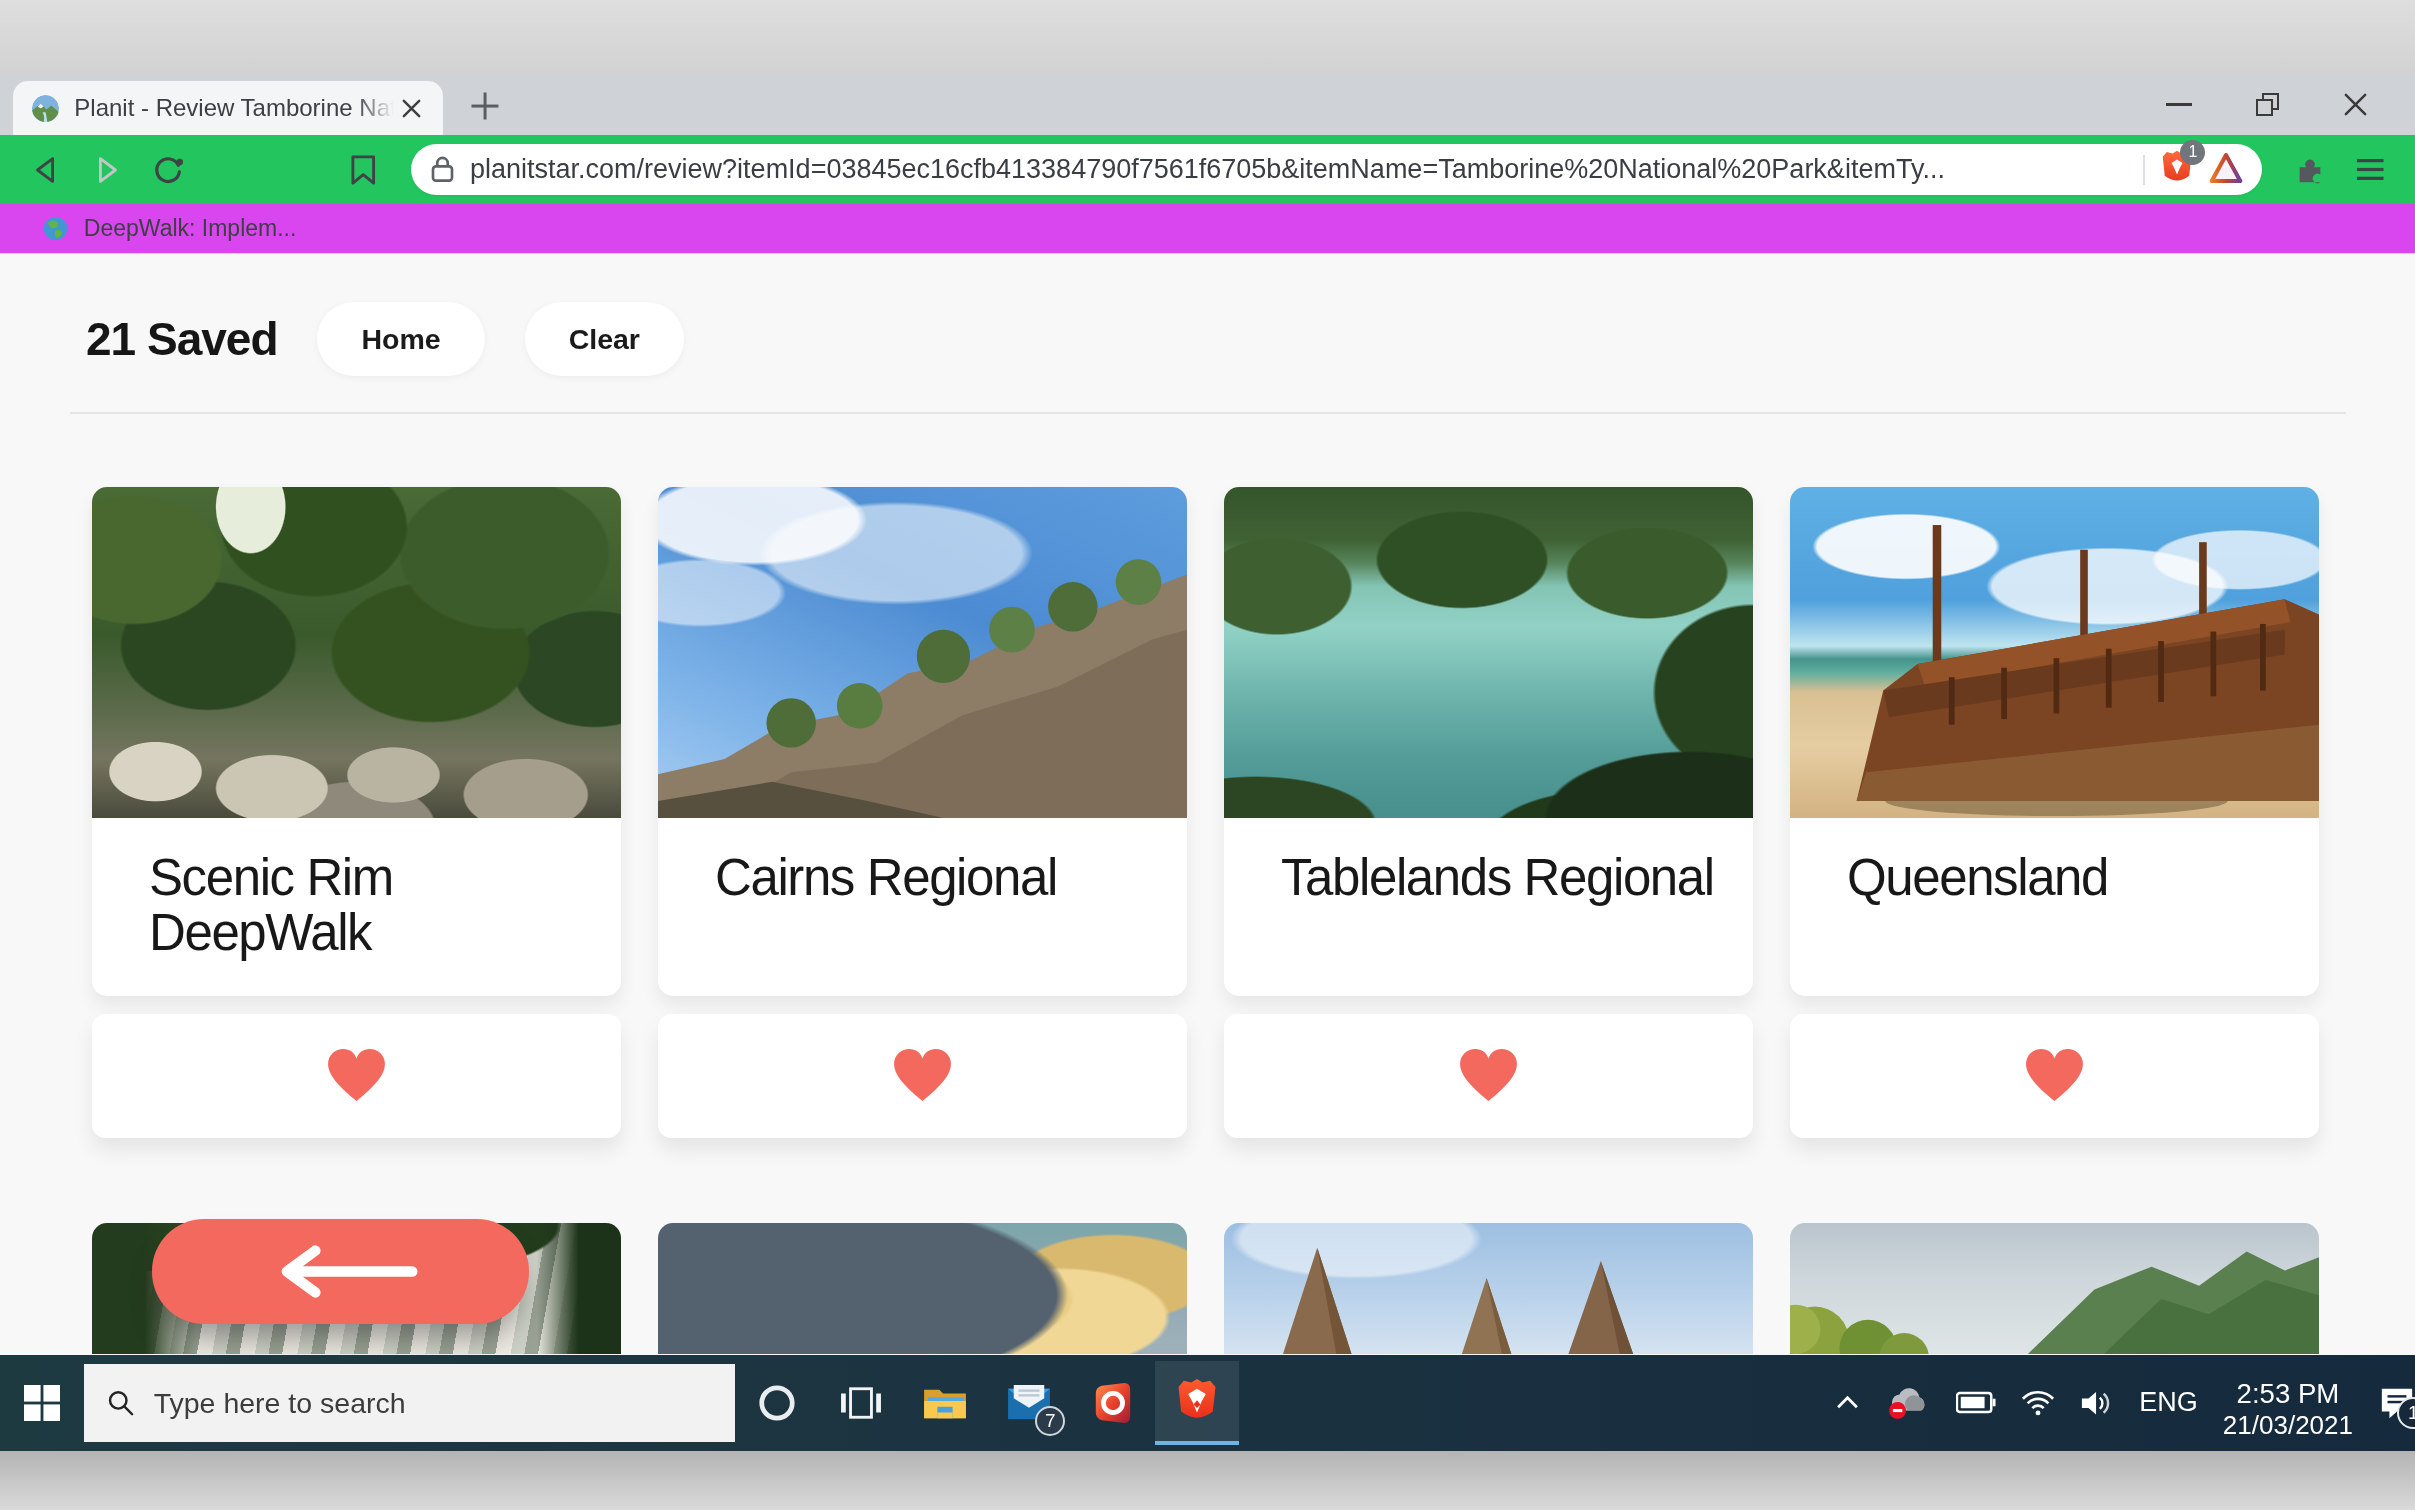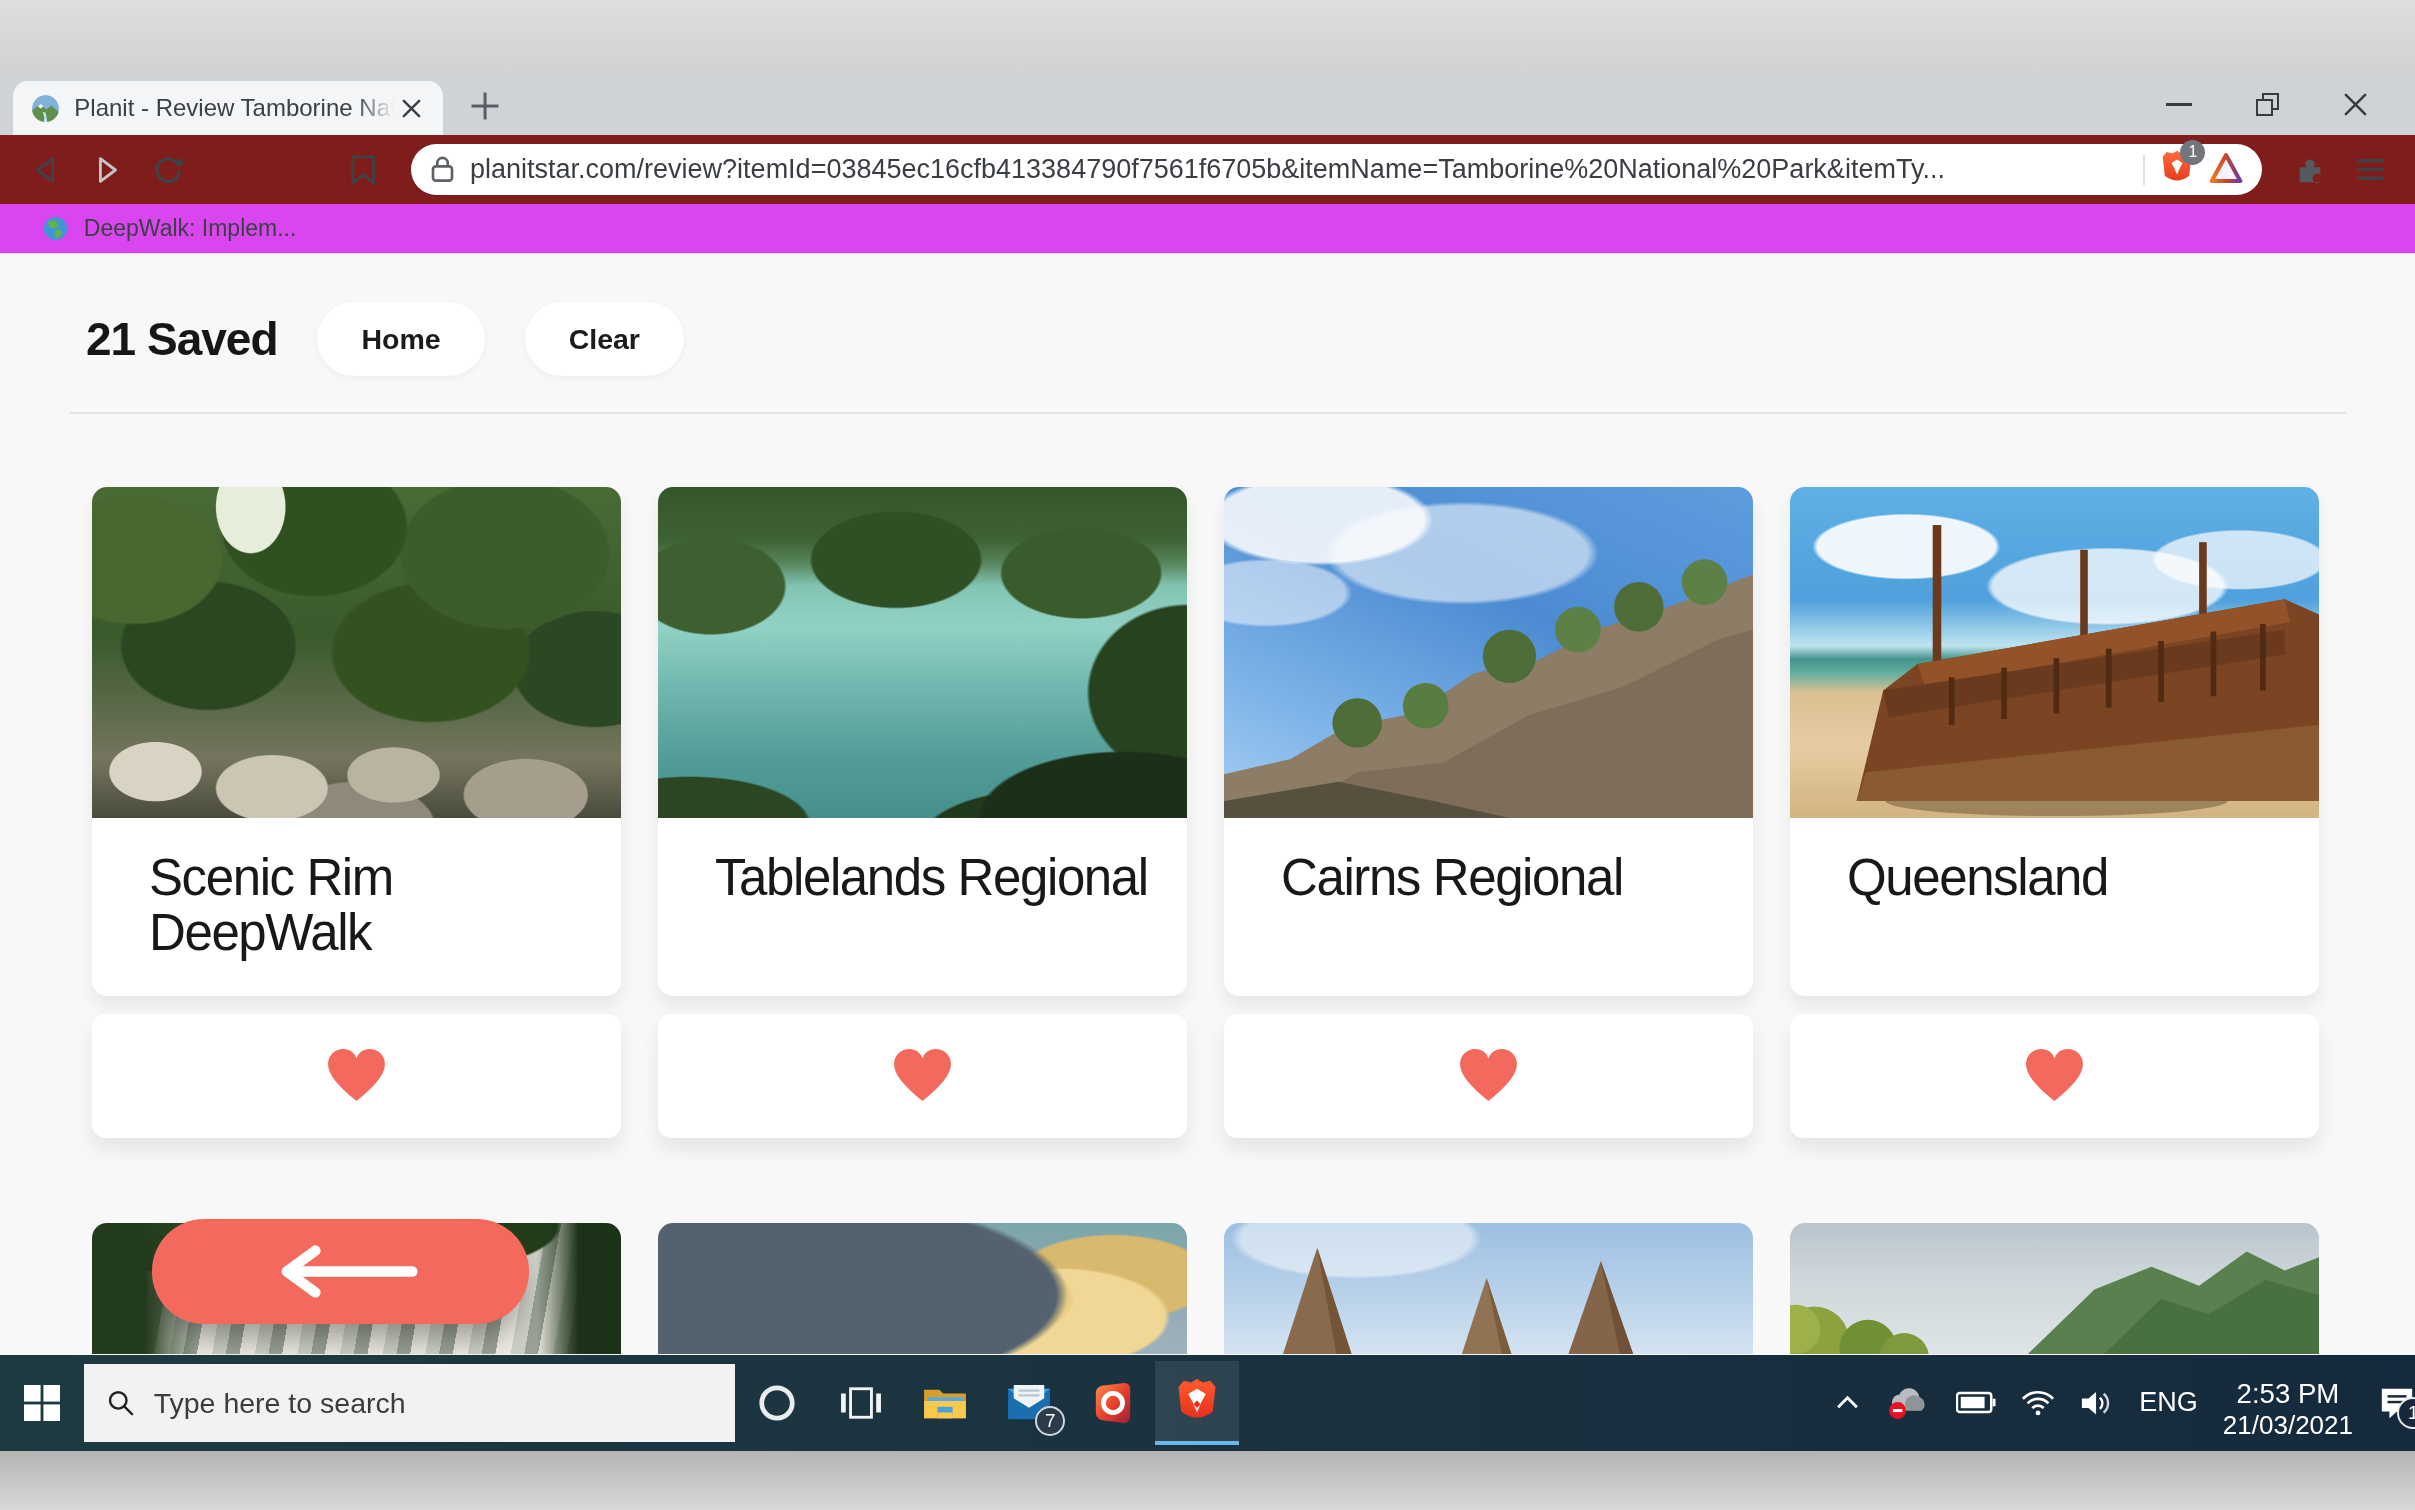--- a/index.html
+++ b/index.html
@@ -24,21 +24,21 @@
   .newtab-btn::before { width:27px; height:2.9px; transform:translate(-50%,-50%); }
   .newtab-btn::after { width:2.9px; height:27px; transform:translate(-50%,-50%); }
   .win-controls { position:absolute; right:17px; top:0; height:61px; display:flex; align-items:center; }
   .win-btn { width:88px; height:55px; display:flex; align-items:center; justify-content:center; }
   .glyph-min { width:26px; height:2.9px; background:#3a3a3a; }
   .glyph-restore { position:relative; width:23px; height:23px; }
   .glyph-restore .r-back { position:absolute; right:0; top:0; width:17px; height:17px; border:2.9px solid #3a3a3a; }
   .glyph-restore .r-front { position:absolute; left:0; bottom:0; width:17px; height:17px; border:2.9px solid #3a3a3a; background:#cfd3d8; }
 
   
-  .toolbar { height:69px; background:#7f1d1d; display:flex; align-items:center; padding:0 15px; }
+  .toolbar { height:69px; background:#22c55e; display:flex; align-items:center; padding:0 15px; }
   .tb-icon { width:61px; height:53px; display:flex; align-items:center; justify-content:center; border-radius:50%; flex:0 0 auto; }
   .spacer-140 { width:135px; flex:0 0 auto; }
   .urlbar { flex:1; height:51px; background:#ffffff; border-radius:26px; margin:0 17px; display:flex; align-items:center;
             padding:0 19px; box-shadow:0 1px 1.9px rgba(0,0,0,.06); min-width:0; }
   .url-text { margin-left:15px; font-size:27px; color:#3a3e43; white-space:nowrap; overflow:hidden; text-overflow:ellipsis; flex:1; min-width:0; }
   .url-sep { width:1.9px; height:30px; background:#dcdfe3; margin:0 15px; flex:0 0 auto; }
   .shield-wrap { position:relative; flex:0 0 auto; }
   .shield-badge { position:absolute; top:-9.5px; right:-11.4px; min-width:25px; height:25px; border-radius:12.4px; background:#70767c;
                   color:#fff; font-size:16px; display:flex; align-items:center; justify-content:center; padding:0 3.8px; }
   .ext-triangle { margin-left:15px; flex:0 0 auto; }
@@ -288,46 +288,46 @@
         </div>
         <div class="heart-strip">
           <svg width="61" height="55" viewBox="0 0 64 58">
             <path d="M32 56 C12 40 2 28 2 17 C2 7 10 1 18 1 C25 1 30 5 32 11 C34 5 39 1 46 1 C54 1 62 7 62 17 C62 28 52 40 32 56 Z" fill="#f4695e"></path>
           </svg>
         </div>
       </div>
 
       <div class="col">
         <div class="card-top">
-          <div class="card-img img-tablelands"></div>
-          <div class="card-title">Tablelands Regional</div>
-        </div>
-        <div class="heart-strip">
-          <svg width="61" height="55" viewBox="0 0 64 58">
-            <path d="M32 56 C12 40 2 28 2 17 C2 7 10 1 18 1 C25 1 30 5 32 11 C34 5 39 1 46 1 C54 1 62 7 62 17 C62 28 52 40 32 56 Z" fill="#f4695e"></path>
-          </svg>
-        </div>
-      </div>
-
-      <div class="col">
-        <div class="card-top">
           <div class="card-img img-cairns">
             <svg viewBox="0 0 556 348" preserveAspectRatio="none">
               <polygon points="0,348 0,302 70,286 128,252 200,238 262,196 330,182 396,148 462,128 556,92 556,348" fill="#8d7c66"></polygon>
               <polygon points="60,348 140,300 230,290 320,240 420,210 520,160 556,150 556,348" fill="#75644f" opacity="0.6"></polygon>
               <circle cx="140" cy="248" r="26" fill="#4e6d39"></circle>
                 <circle cx="212" cy="230" r="24" fill="#597c40"></circle>
               <circle cx="300" cy="178" r="28" fill="#4e6d39"></circle>
                 <circle cx="372" cy="150" r="24" fill="#5c8045"></circle>
               <circle cx="436" cy="126" r="26" fill="#4e6d39"></circle>
                 <circle cx="505" cy="100" r="24" fill="#5c8045"></circle>
               <polygon points="0,348 0,330 120,310 220,330 300,348" fill="#57503f"></polygon>
             </svg>
           </div>
           <div class="card-title">Cairns Regional</div>
+        </div>
+        <div class="heart-strip">
+          <svg width="61" height="55" viewBox="0 0 64 58">
+            <path d="M32 56 C12 40 2 28 2 17 C2 7 10 1 18 1 C25 1 30 5 32 11 C34 5 39 1 46 1 C54 1 62 7 62 17 C62 28 52 40 32 56 Z" fill="#f4695e"></path>
+          </svg>
+        </div>
+      </div>
+
+      <div class="col">
+        <div class="card-top">
+          <div class="card-img img-tablelands"></div>
+          <div class="card-title">Tablelands Regional</div>
         </div>
         <div class="heart-strip">
           <svg width="61" height="55" viewBox="0 0 64 58">
             <path d="M32 56 C12 40 2 28 2 17 C2 7 10 1 18 1 C25 1 30 5 32 11 C34 5 39 1 46 1 C54 1 62 7 62 17 C62 28 52 40 32 56 Z" fill="#f4695e"></path>
           </svg>
         </div>
       </div>
 
       <div class="col">
         <div class="card-top">

